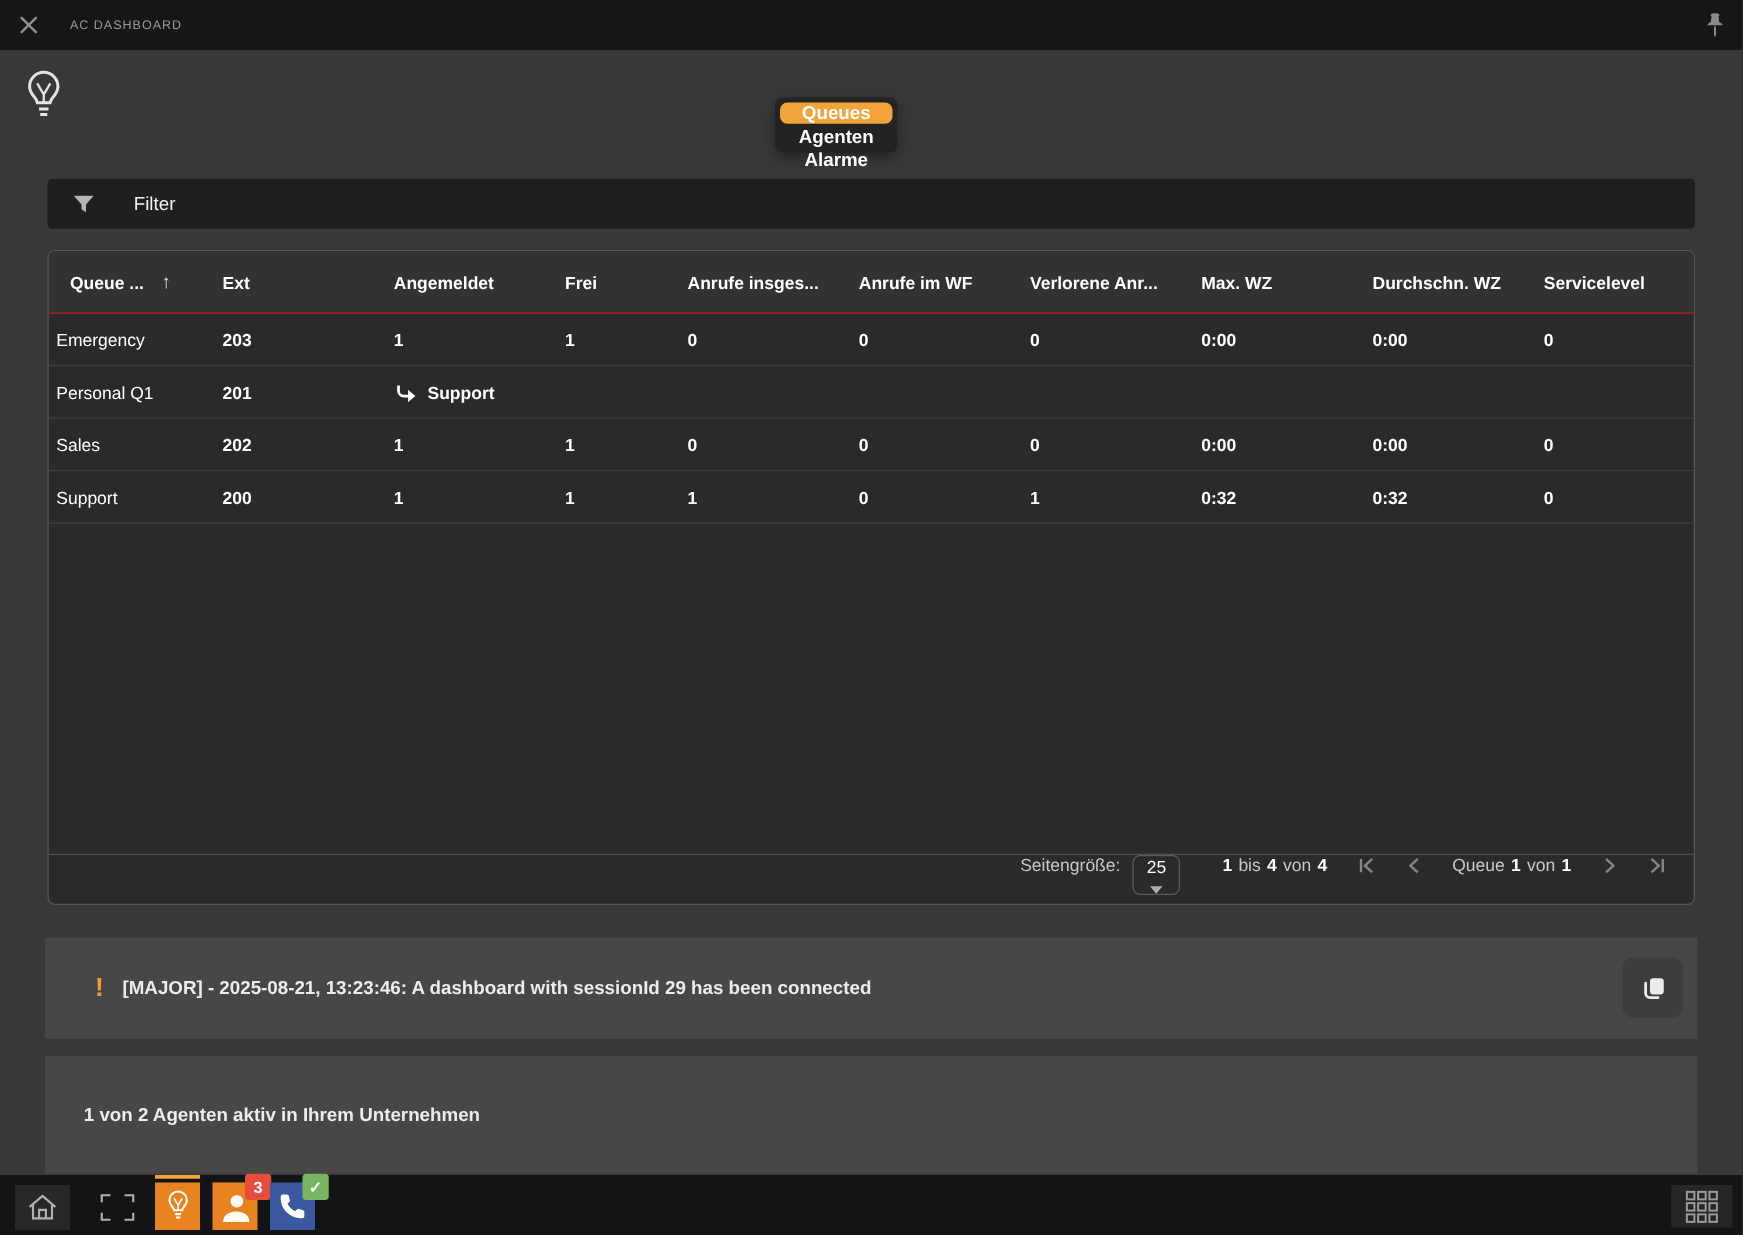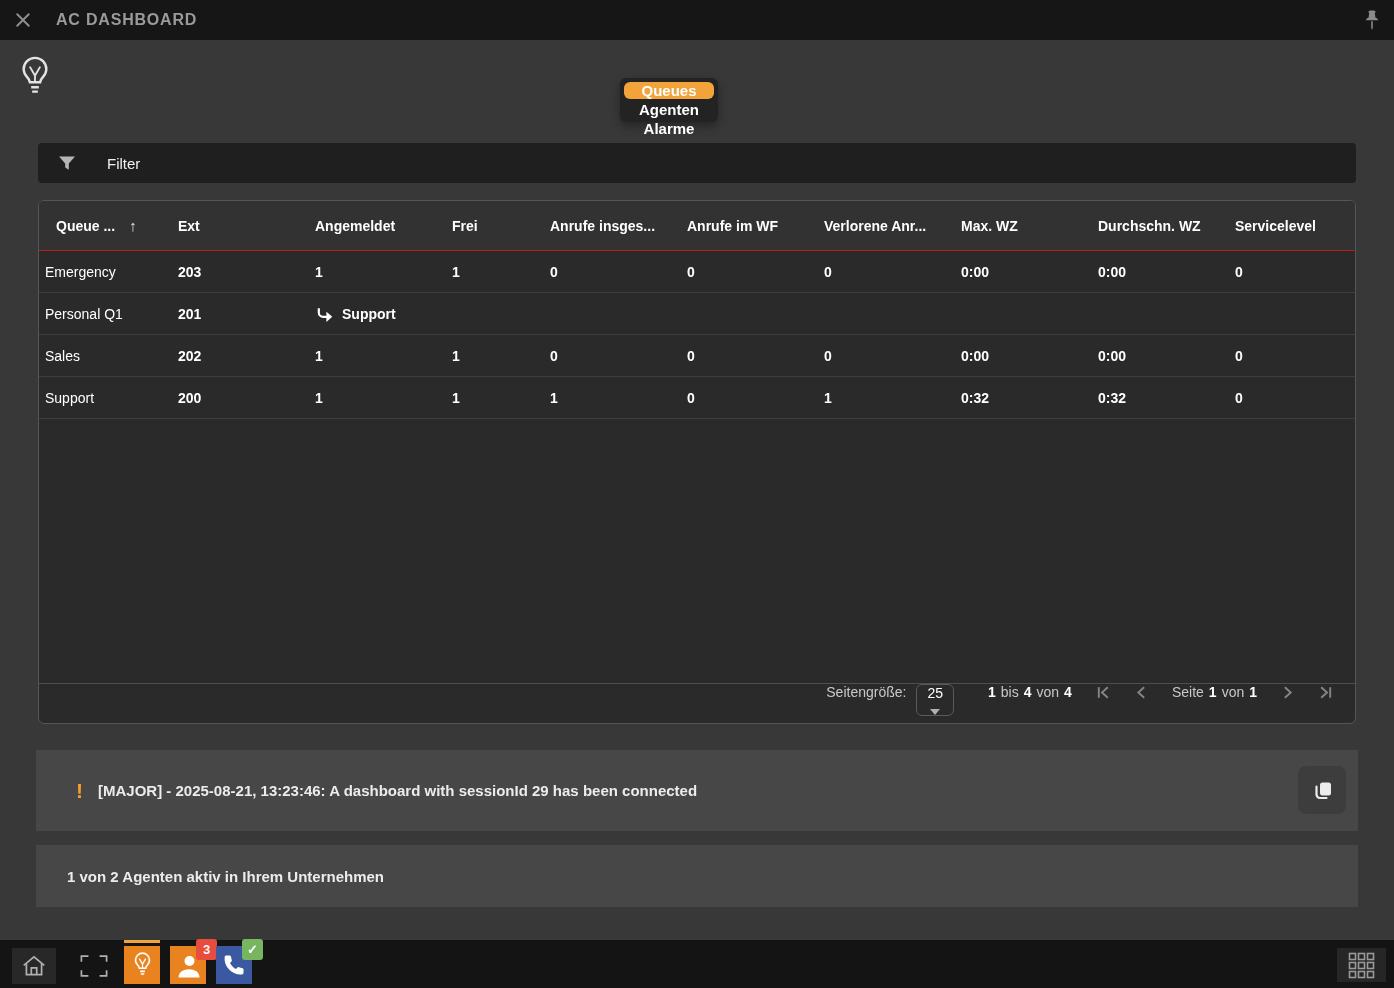--- a/index.html
+++ b/index.html
@@ -8,21 +8,21 @@
     width:1394px; height:988px; position:relative; overflow:hidden;
     background:#383838; font-family:"Liberation Sans", sans-serif;
     -webkit-font-smoothing:antialiased;
   }
 
   
   .titlebar { position:absolute; top:0; left:0; right:0; height:40px; background:#161616;
               display:flex; align-items:center; z-index:5; }
   .close-btn { width:30px; height:30px; margin-left:8px; background:none; border:none; cursor:pointer;
                display:flex; align-items:center; justify-content:center; color:#8f8f8f; }
-  .win-title { margin-left:18px; color:#9a9a9a; font-size:16px; font-weight:700; letter-spacing:.8px; }
+  .win-title { margin-left:18px; color:#9a9a9a; font-size:10px; font-weight:400; letter-spacing:.8px; }
   .pin-btn { margin-left:auto; margin-right:8px; background:none; border:none; cursor:pointer;
              display:flex; align-items:center; justify-content:center; }
 
   
   .top-bulb { position:absolute; top:54px; left:18px; color:#e3e3e3; }
 
   
   .tabstrip { position:absolute; top:78px; left:620px; height:44px; background:#232323;
               border-radius:6px; padding:4px; display:flex; gap:2px;
               box-shadow:0 4px 10px rgba(0,0,0,.35);flex-direction:column; }
@@ -67,21 +67,21 @@
   .page-group { margin-left:22px; }
 
   
   .alert { position:absolute; top:750px; left:36px; width:1322px; height:81px; background:#474747;
            display:flex; align-items:center; }
   .alert-excl { color:#F0A030; font-weight:700; font-size:21px; margin-left:40px; }
   .alert-msg { margin-left:15px; color:#ececec; font-size:15px; font-weight:600; }
   .copy-btn { position:absolute; right:12px; top:16px; width:48px; height:48px; background:#3d3d3d;
               border:none; border-radius:8px; display:flex; align-items:center; justify-content:center;
               cursor:pointer; }
-  .infobox { position:absolute; top:845px; left:36px; width:1322px; height:62px; background:#474747;
+  .infobox { position:absolute; top:845px; left:36px; width:1322px; height:94px; background:#474747;
              display:flex; align-items:center; }
   .info-msg { margin-left:31px; color:#ececec; font-size:15px; font-weight:600; }
 
   
   .taskbar { position:absolute; bottom:0; left:0; right:0; height:48px; background:#141414;
              display:flex; align-items:flex-start; }
   .tb-home { margin:8px 0 0 12px; width:44px; height:36px; background:#282828; border:none;
              display:flex; align-items:center; justify-content:center; cursor:pointer; }
   .tb-full { margin:10px 0 0 18px; width:40px; height:32px; background:none; border:none;
              display:flex; align-items:center; justify-content:center; cursor:pointer; }
@@ -237,21 +237,21 @@
           <path d="M4.5 3v10"></path>
           <path d="M13 3l-5.5 5 5.5 5"></path>
         </svg>
     </button>
     <button class="nav-btn">
       <svg width="17" height="17" viewBox="0 0 16 16" fill="none" stroke="#858585" stroke-width="1.8">
           <path d="M10.5 3L5 8l5.5 5"></path>
         </svg>
     </button>
     <span class="page-group">
-      <span>Seite</span>
+      <span>Queue</span>
       <b>1</b>
       <span>von</span>
       <b>1</b>
     </span>
     <button class="nav-btn">
       <svg width="17" height="17" viewBox="0 0 16 16" fill="none" stroke="#858585" stroke-width="1.8">
           <path d="M5.5 3L11 8l-5.5 5"></path>
         </svg>
     </button>
     <button class="nav-btn">

